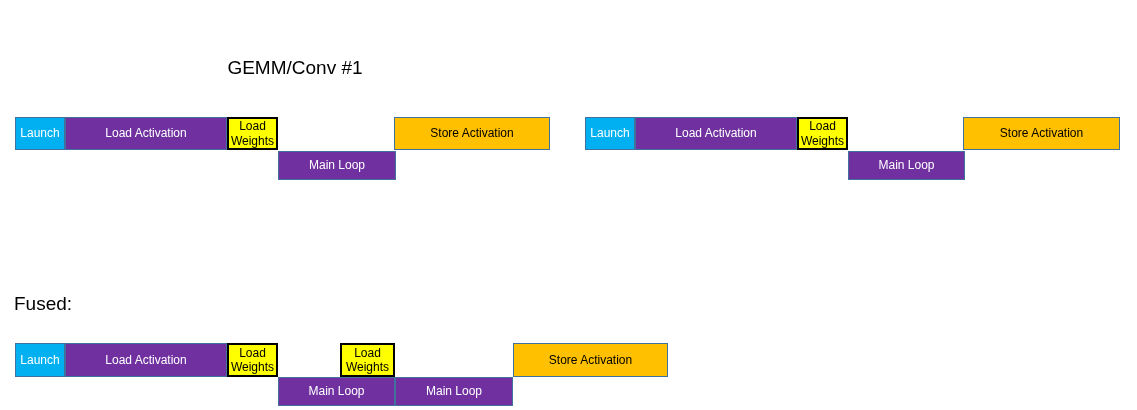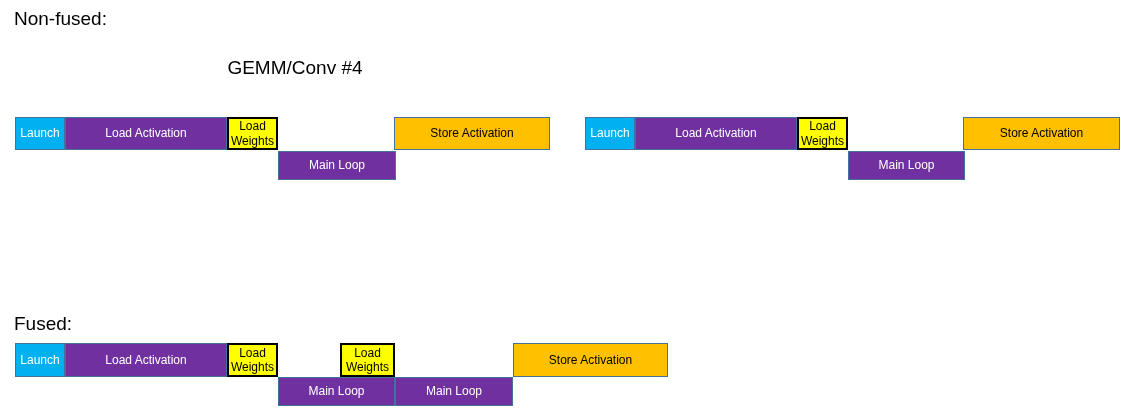--- a/index.html
+++ b/index.html
@@ -32,26 +32,25 @@
     font-size:12px;
     line-height:1.2;
     word-spacing:normal;
     padding:0 1px;
   }
 </style>
 </head>
 <body>
 
 <div id="stage" style="background: rgb(255, 255, 255);">
-  <div class="heading" style="left:14px;top:8px;">Non-fused:</div>
 
-  <div class="heading center" style="left:195px;top:57px;width:200px;">GEMM/Conv #4</div>
+  <div class="heading center" style="left:195px;top:57px;width:200px;">GEMM/Conv #1</div>
 
 
-  <div class="heading" style="left:14px;top:293px;margin-top:20px;">Fused:</div>
+  <div class="heading" style="left:14px;top:293px;">Fused:</div>
 <div class="block" style="left: 15px; top: 117px; width: 50px; height: 33px; background: rgb(0, 176, 240); border-color: rgb(65, 113, 156); border-width: 1px; color: rgb(255, 255, 255);">Launch</div>
     <div class="block" style="left: 65px; top: 117px; width: 162px; height: 33px; background: rgb(112, 48, 160); border-color: rgb(65, 113, 156); border-width: 1px; color: rgb(255, 255, 255);">Load Activation</div>
     <div class="block" style="left: 227px; top: 117px; width: 51px; height: 33px; background: rgb(255, 255, 0); border-color: rgb(0, 0, 0); border-width: 2px; color: rgb(0, 0, 0);">Load Weights</div>
     <div class="block" style="left: 278px; top: 151px; width: 118px; height: 29px; background: rgb(112, 48, 160); border-color: rgb(65, 113, 156); border-width: 1px; color: rgb(255, 255, 255);">Main Loop</div>
     <div class="block" style="left: 394px; top: 117px; width: 156px; height: 33px; background: rgb(255, 192, 0); border-color: rgb(65, 113, 156); border-width: 1px; color: rgb(0, 0, 0);">Store Activation</div>
     <div class="block" style="left: 585px; top: 117px; width: 50px; height: 33px; background: rgb(0, 176, 240); border-color: rgb(65, 113, 156); border-width: 1px; color: rgb(255, 255, 255);">Launch</div>
     <div class="block" style="left: 635px; top: 117px; width: 162px; height: 33px; background: rgb(112, 48, 160); border-color: rgb(65, 113, 156); border-width: 1px; color: rgb(255, 255, 255);">Load Activation</div>
     <div class="block" style="left: 797px; top: 117px; width: 51px; height: 33px; background: rgb(255, 255, 0); border-color: rgb(0, 0, 0); border-width: 2px; color: rgb(0, 0, 0);">Load Weights</div>
     <div class="block" style="left: 848px; top: 151px; width: 117px; height: 29px; background: rgb(112, 48, 160); border-color: rgb(65, 113, 156); border-width: 1px; color: rgb(255, 255, 255);">Main Loop</div>
     <div class="block" style="left: 963px; top: 117px; width: 157px; height: 33px; background: rgb(255, 192, 0); border-color: rgb(65, 113, 156); border-width: 1px; color: rgb(0, 0, 0);">Store Activation</div>

